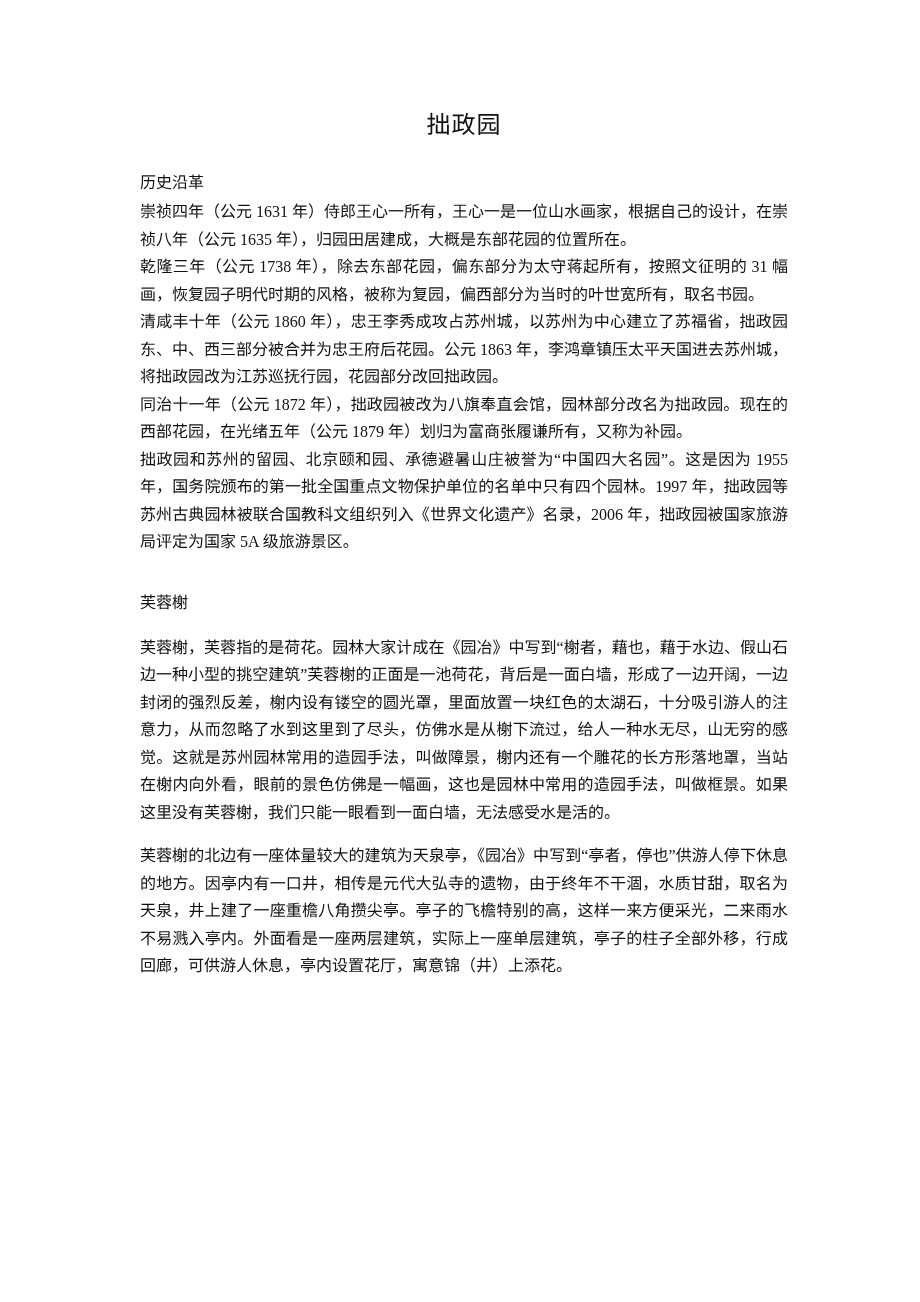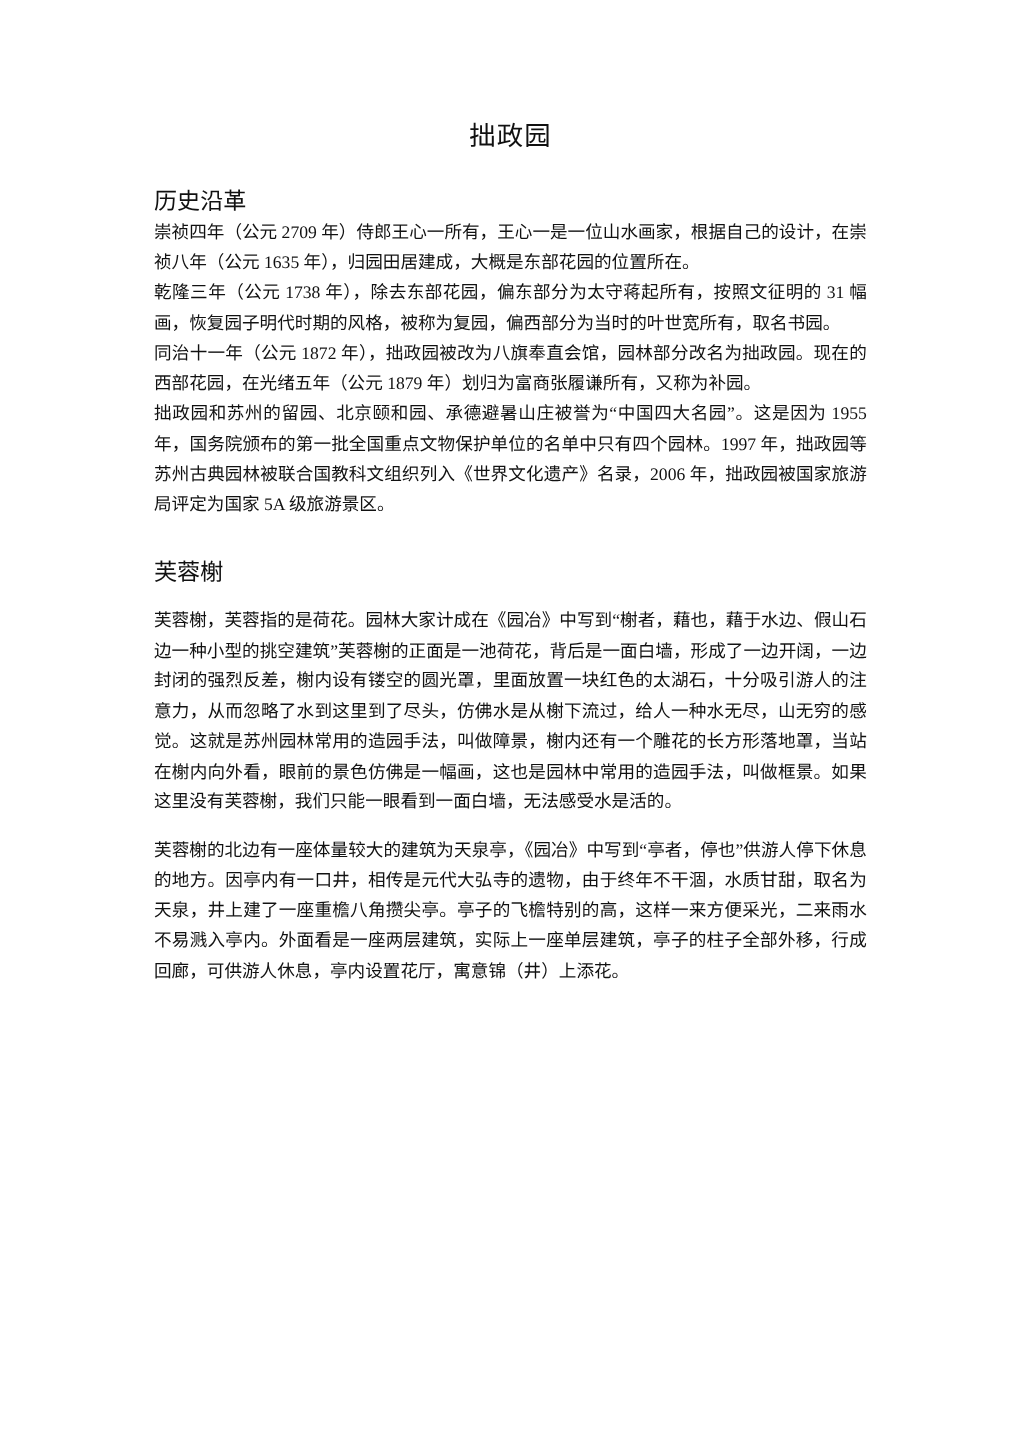--- a/index.html
+++ b/index.html
@@ -22,21 +22,21 @@
   .doc-title {
     margin: 0;
     font-size: 24px;
     line-height: 42px;
     font-weight: 400;
     text-align: center;
     letter-spacing: 1px;
   }
   .section-heading {
     margin: 0;
-    font-size: 21px;
+    font-size: 16px;
     line-height: 30px;
     font-weight: 400;
   }
   .heading-history { margin-top: 22px; }
   .heading-furong  { margin-top: 32px; }
   .heading-tianquan{ margin-top: 46px; }
   .para {
     margin: 0;
     font-size: 16px;
     line-height: 27.5px;
@@ -50,22 +50,23 @@
 </style>
 </head>
 <body>
 
 <div class="page">
 
   <h1 class="doc-title">拙政园</h1>
 
   <section>
     <h2 class="section-heading heading-history">历史沿革</h2>
-    <p class="para">崇祯四年（公元 2709 年）侍郎王心一所有，王心一是一位山水画家，根据自己的设计，在崇祯八年（公元 1635 年），归园田居建成，大概是东部花园的位置所在。</p>
+    <p class="para">崇祯四年（公元 1631 年）侍郎王心一所有，王心一是一位山水画家，根据自己的设计，在崇祯八年（公元 1635 年），归园田居建成，大概是东部花园的位置所在。</p>
     <p class="para">乾隆三年（公元 1738 年），除去东部花园，偏东部分为太守蒋起所有，按照文征明的 31 幅画，恢复园子明代时期的风格，被称为复园，偏西部分为当时的叶世宽所有，取名书园。</p>
+    <p class="para">清咸丰十年（公元 1860 年），忠王李秀成攻占苏州城，以苏州为中心建立了苏福省，拙政园东、中、西三部分被合并为忠王府后花园。公元 1863 年，李鸿章镇压太平天国进去苏州城，将拙政园改为江苏巡抚行园，花园部分改回拙政园。</p>
     <p class="para">同治十一年（公元 1872 年），拙政园被改为八旗奉直会馆，园林部分改名为拙政园。现在的西部花园，在光绪五年（公元 1879 年）划归为富商张履谦所有，又称为补园。</p>
     <p class="para">拙政园和苏州的留园、北京颐和园、承德避暑山庄被誉为“中国四大名园”。这是因为 1955 年，国务院颁布的第一批全国重点文物保护单位的名单中只有四个园林。1997 年，拙政园等苏州古典园林被联合国教科文组织列入《世界文化遗产》名录，2006 年，拙政园被国家旅游局评定为国家 5A 级旅游景区。</p>
   </section>
 
   <section>
     <h2 class="section-heading heading-furong">芙蓉榭</h2>
     <p class="para para-first-of-section">芙蓉榭，芙蓉指的是荷花。园林大家计成在《园冶》中写到“榭者，藉也，藉于水边、假山石边一种小型的挑空建筑”芙蓉榭的正面是一池荷花，背后是一面白墙，形成了一边开阔，一边封闭的强烈反差，榭内设有镂空的圆光罩，里面放置一块红色的太湖石，十分吸引游人的注意力，从而忽略了水到这里到了尽头，仿佛水是从榭下流过，给人一种水无尽，山无穷的感觉。这就是苏州园林常用的造园手法，叫做障景，榭内还有一个雕花的长方形落地罩，当站在榭内向外看，眼前的景色仿佛是一幅画，这也是园林中常用的造园手法，叫做框景。如果这里没有芙蓉榭，我们只能一眼看到一面白墙，无法感受水是活的。</p>
   </section>
 
   <section>

